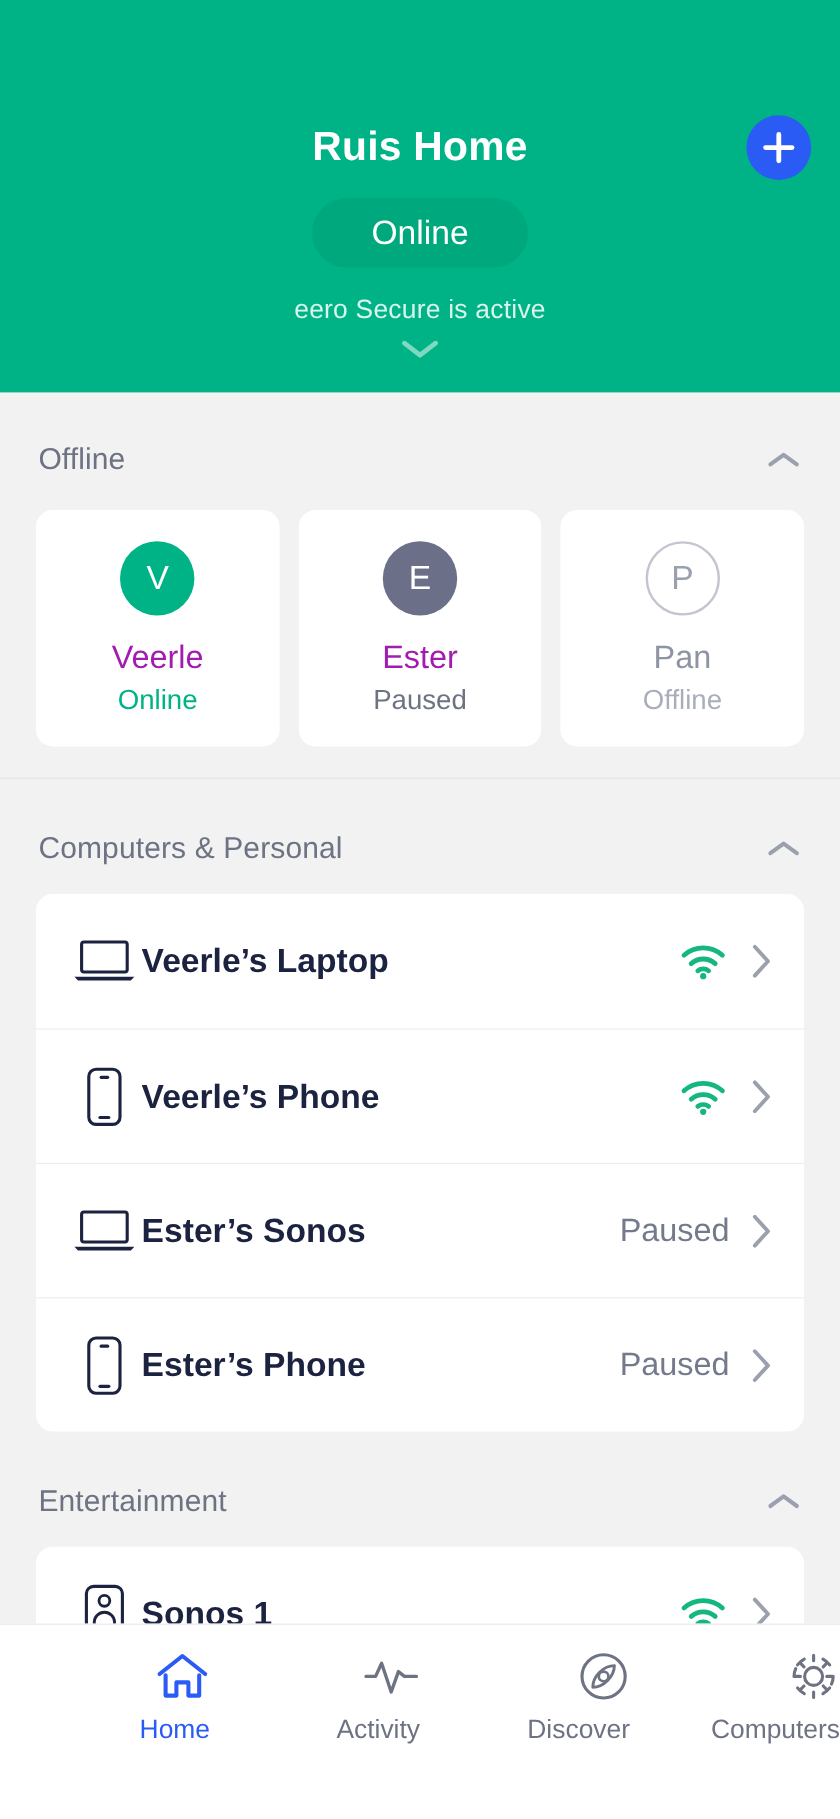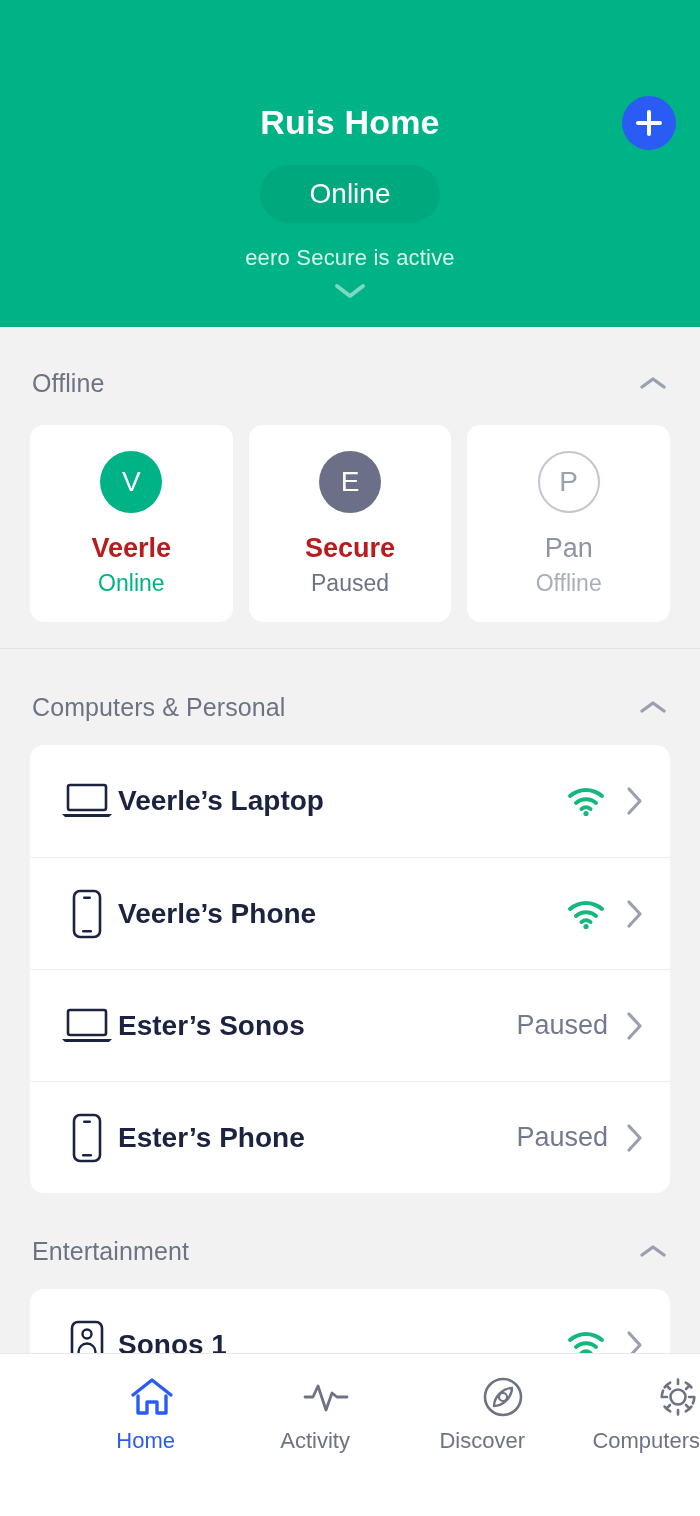--- a/index.html
+++ b/index.html
@@ -137,22 +137,22 @@
     font-size: 28px;
     color: #ffffff;
     font-weight: 500;
   }
   .avatar.green  { background: #00b386; }
   .avatar.slate  { background: #6b6f87; }
   .avatar.ghost  { background: transparent; border: 2px solid #c3c6d0; color: #9aa0ae; }
   .profile-name {
     margin-top: 20px;
     font-size: 27px;
-    color: #b91c1c;
-    font-weight: 700;
+    color: #a21caf;
+    font-weight: 400;
   }
   .profile-name.muted { color: #8e94a3; font-weight: 400; }
   .profile-status { margin-top: 6px; font-size: 23px; color: #6e7384; }
   .profile-status.online  { color: #00b386; }
   .profile-status.offline { color: #a9aebb; }
 
   .divider {
     height: 1px;
     width: 100%;
     background: #e2e3e6;
@@ -253,21 +253,21 @@
     <div class="profiles-row">
 
       <div class="profile-card">
         <div class="avatar green">V</div>
         <div class="profile-name">Veerle</div>
         <div class="profile-status online">Online</div>
       </div>
 
       <div class="profile-card">
         <div class="avatar slate">E</div>
-        <div class="profile-name">Secure</div>
+        <div class="profile-name">Ester</div>
         <div class="profile-status">Paused</div>
       </div>
 
       <div class="profile-card">
         <div class="avatar ghost">P</div>
         <div class="profile-name muted">Pan</div>
         <div class="profile-status offline">Offline</div>
       </div>
 
     </div>

